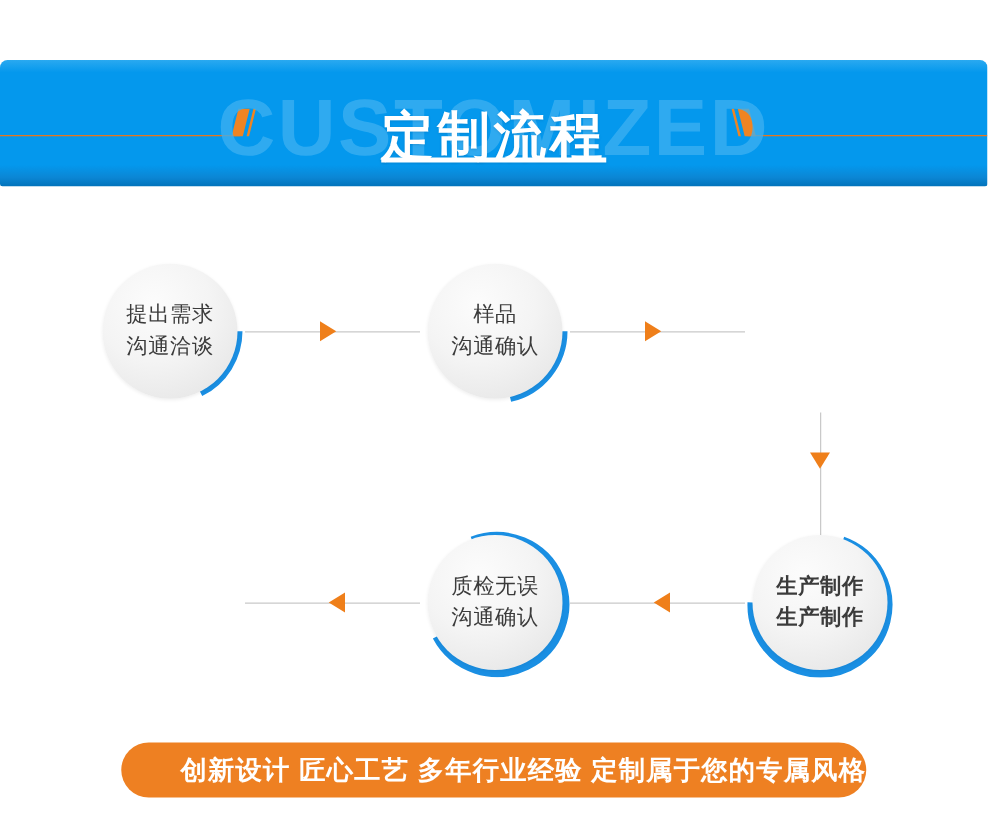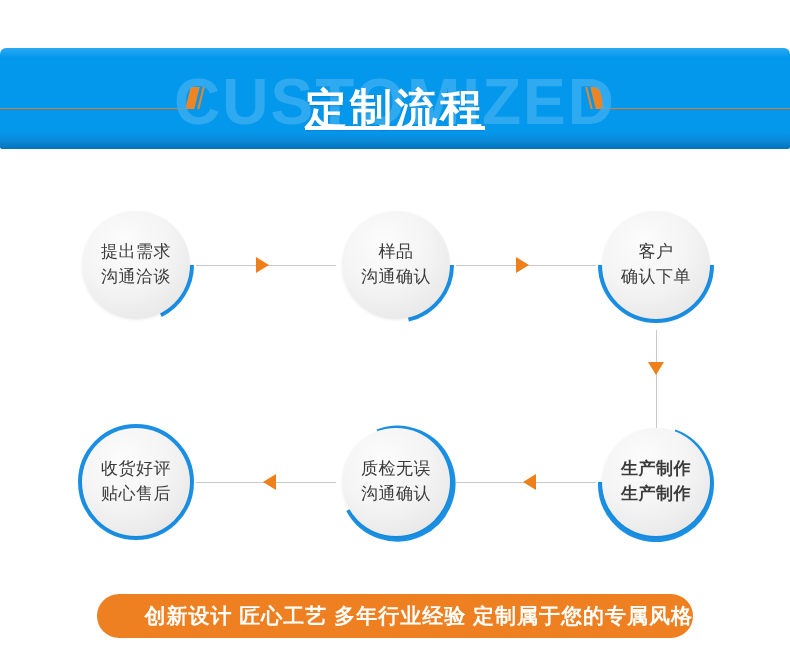--- a/index.html
+++ b/index.html
@@ -249,30 +249,20 @@
         <path d="M 60 6 A 54 54 0 0 1 103.7 91.7" fill="none" stroke="#1a8fe3" stroke-width="0"></path>
         <path d="M 114 60 A 54 54 0 0 1 84 108.3" fill="none" stroke="#1a8fe3" stroke-width="8"></path>
       </svg>
       <div class="disc"></div>
       <div class="label">
         <span>提出需求</span>
         <span>沟通洽谈</span>
       </div>
     </div>
 
-    <div class="node" style="left:596px; top:205px;">
-      <svg class="ring" viewBox="0 0 120 120">
-        <path d="M 6 60 A 54 54 0 0 0 114 60" fill="none" stroke="#1a8fe3" stroke-width="8"></path>
-      </svg>
-      <div class="disc"></div>
-      <div class="label">
-        <span>客户</span>
-        <span>确认下单</span>
-      </div>
-    </div>
 
     <div class="node" style="left:596px; top:422px;font-weight:bold;">
       <svg class="ring" viewBox="0 0 120 120">
         <path d="M 78 11.2 A 54 54 0 1 1 6 60" fill="none" stroke="#1a8fe3" stroke-width="8"></path>
       </svg>
       <div class="disc"></div>
       <div class="label">
         <span>生产制作</span>
         <span>生产制作</span>
       </div>
@@ -282,30 +272,20 @@
       <svg class="ring" viewBox="0 0 120 120">
         <path d="M 42 11.2 A 54 54 0 1 1 13.8 87" fill="none" stroke="#1a8fe3" stroke-width="8"></path>
       </svg>
       <div class="disc"></div>
       <div class="label">
         <span>质检无误</span>
         <span>沟通确认</span>
       </div>
     </div>
 
-    <div class="node" style="left:76px; top:422px;">
-      <svg class="ring" viewBox="0 0 120 120">
-        <circle cx="60" cy="60" r="54" fill="none" stroke="#1a8fe3" stroke-width="8"></circle>
-      </svg>
-      <div class="disc"></div>
-      <div class="label">
-        <span>收货好评</span>
-        <span>贴心售后</span>
-      </div>
-    </div>
 
   </div>
 
   <div class="pill">
     <span>创新设计 匠心工艺 多年行业经验 定制属于您的专属风格</span>
   </div>
 
 </div>
 
 </body></html>

